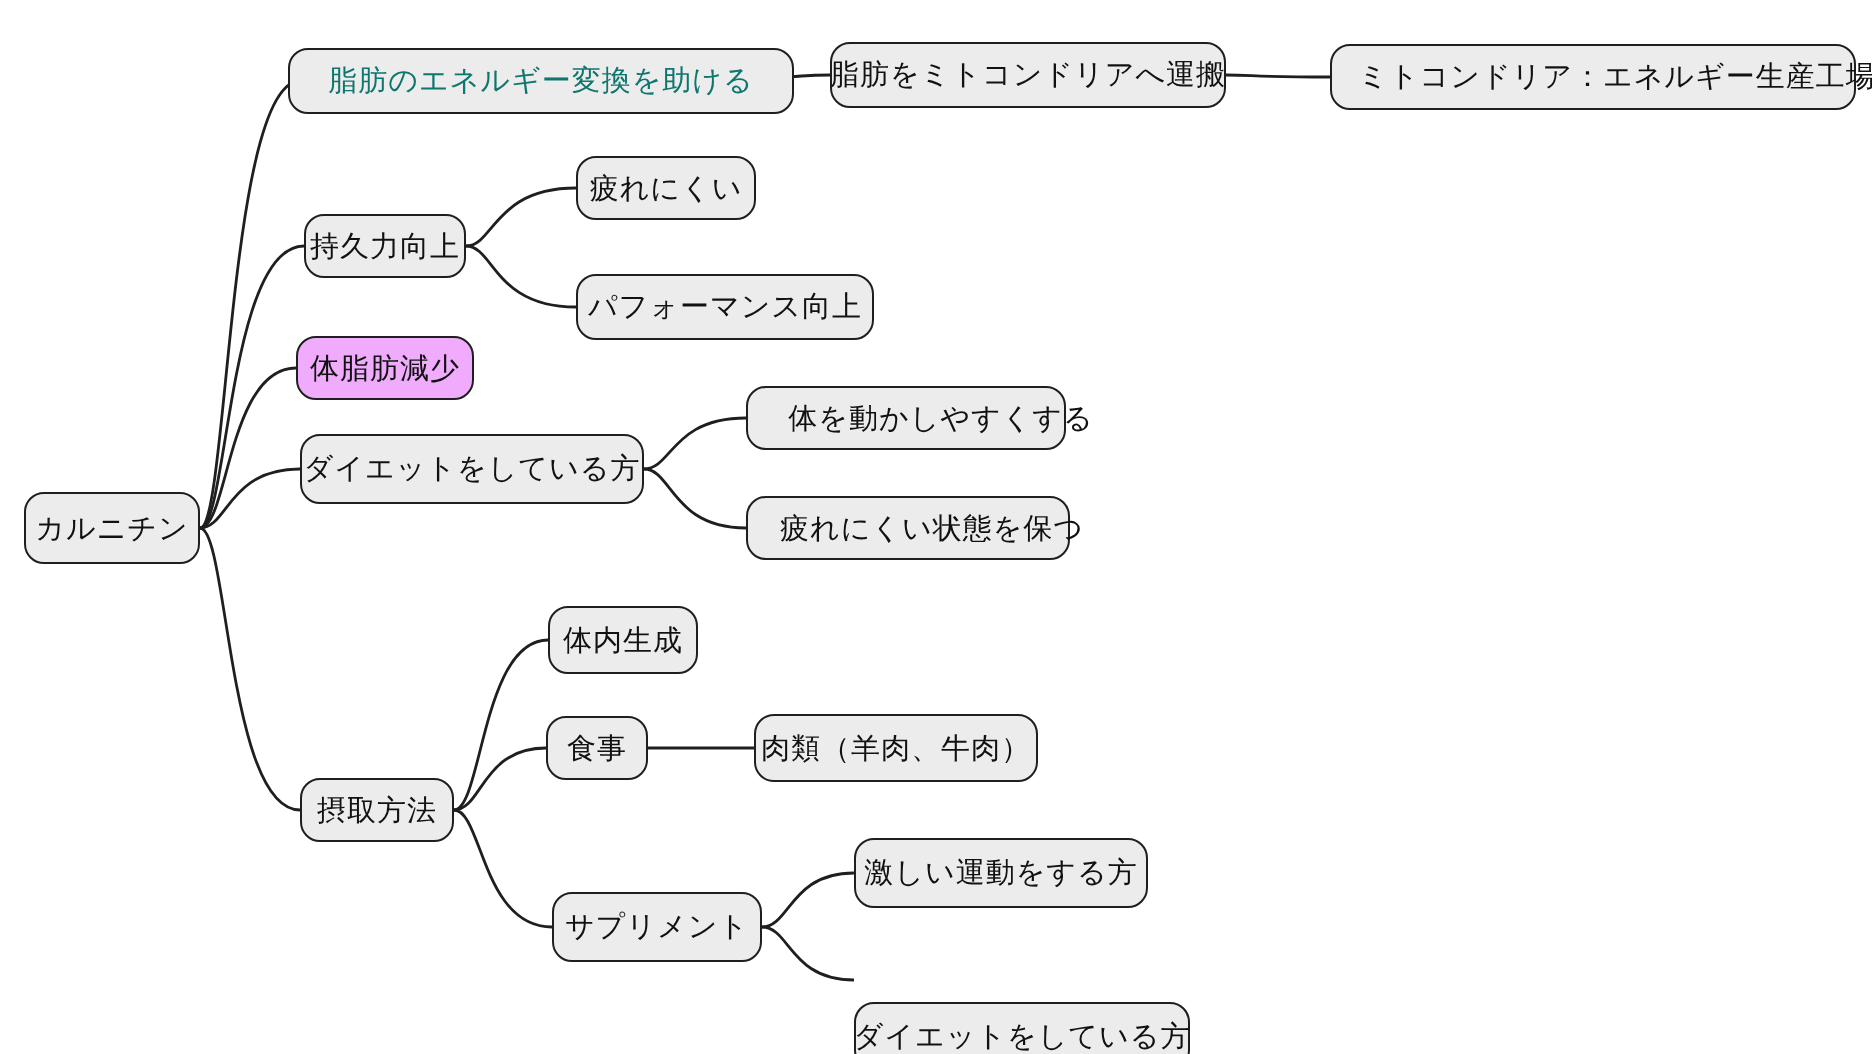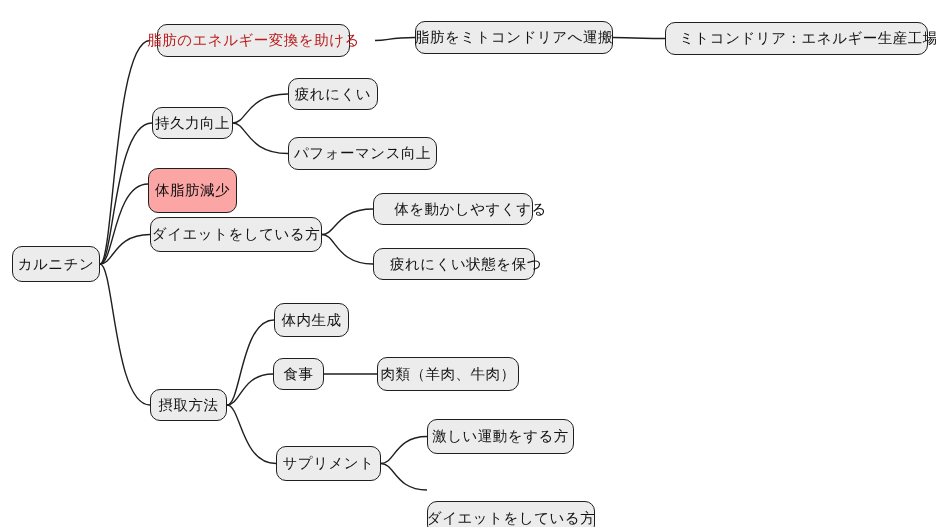--- a/index.html
+++ b/index.html
@@ -53,27 +53,27 @@
       <path d="M 322 234.5 C 336 234.5, 336 264, 373 264" fill="none" stroke="#1f1f1f" stroke-width="1.4"></path>
       <path d="M 227 405 C 241 405, 241 320, 274 320" fill="none" stroke="#1f1f1f" stroke-width="1.4"></path>
       <path d="M 227 405 C 241 405, 241 374, 273 374" fill="none" stroke="#1f1f1f" stroke-width="1.4"></path>
       <path d="M 227 405 C 241 405, 241 463.5, 276 463.5" fill="none" stroke="#1f1f1f" stroke-width="1.4"></path>
       <path d="M 324 374 C 338 374, 338 374, 377 374" fill="none" stroke="#1f1f1f" stroke-width="1.4"></path>
       <path d="M 381 463.5 C 395 463.5, 395 436.5, 427 436.5" fill="none" stroke="#1f1f1f" stroke-width="1.4"></path>
       <path d="M 381 463.5 C 395 463.5, 395 490, 427 490" fill="none" stroke="#1f1f1f" stroke-width="1.4"></path>
     </svg>
   <div id="node-layer">
       <div class="node" style="left: 12px; top: 246px; width: 88px; height: 36px; background: rgb(236, 236, 236); border-color: rgb(31, 31, 31); color: rgb(17, 17, 17);">カルニチン</div>
-      <div class="node" style="left: 157px; top: 24px; width: 193px; height: 33px; background: rgb(236, 236, 236); border-color: rgb(31, 31, 31); color: #b91c1c;">脂肪のエネルギー変換を助ける</div>
+      <div class="node" style="left: 144px; top: 24px; width: 253px; height: 33px; background: rgb(236, 236, 236); border-color: rgb(31, 31, 31); color: #0f766e;">脂肪のエネルギー変換を助ける</div>
       <div class="node" style="left: 415px; top: 21px; width: 198px; height: 33px; background: rgb(236, 236, 236); border-color: rgb(31, 31, 31); color: rgb(17, 17, 17);">脂肪をミトコンドリアへ運搬</div>
       <div class="node" style="left: 665px; top: 22px; width: 263px; height: 33px; background: rgb(236, 236, 236); border-color: rgb(31, 31, 31); color: rgb(17, 17, 17); padding-left: 24px;">ミトコンドリア：エネルギー生産工場</div>
       <div class="node" style="left: 152px; top: 107px; width: 81px; height: 32px; background: rgb(236, 236, 236); border-color: rgb(31, 31, 31); color: rgb(17, 17, 17);">持久力向上</div>
       <div class="node" style="left: 288px; top: 78px; width: 90px; height: 32px; background: rgb(236, 236, 236); border-color: rgb(31, 31, 31); color: rgb(17, 17, 17);">疲れにくい</div>
       <div class="node" style="left: 288px; top: 137px; width: 149px; height: 33px; background: rgb(236, 236, 236); border-color: rgb(31, 31, 31); color: rgb(17, 17, 17);">パフォーマンス向上</div>
-      <div class="node" style="left: 148px; top: 168px; width: 89px; height: 45px; background: #fca5a5; border-color: rgb(31, 31, 31); color: rgb(17, 17, 17);">体脂肪減少</div>
+      <div class="node" style="left: 148px; top: 168px; width: 89px; height: 32px; background: #f0abfc; border-color: rgb(31, 31, 31); color: rgb(17, 17, 17);">体脂肪減少</div>
       <div class="node" style="left: 150px; top: 217px; width: 172px; height: 35px; background: rgb(236, 236, 236); border-color: rgb(31, 31, 31); color: rgb(17, 17, 17);">ダイエットをしている方</div>
       <div class="node" style="left: 373px; top: 193px; width: 160px; height: 32px; background: rgb(236, 236, 236); border-color: rgb(31, 31, 31); color: rgb(17, 17, 17); padding-left: 35px;">体を動かしやすくする</div>
       <div class="node" style="left: 373px; top: 248px; width: 162px; height: 32px; background: rgb(236, 236, 236); border-color: rgb(31, 31, 31); color: rgb(17, 17, 17); padding-left: 24px;">疲れにくい状態を保つ</div>
       <div class="node" style="left: 150px; top: 389px; width: 77px; height: 32px; background: rgb(236, 236, 236); border-color: rgb(31, 31, 31); color: rgb(17, 17, 17);">摂取方法</div>
       <div class="node" style="left: 274px; top: 303px; width: 75px; height: 34px; background: rgb(236, 236, 236); border-color: rgb(31, 31, 31); color: rgb(17, 17, 17);">体内生成</div>
       <div class="node" style="left: 273px; top: 358px; width: 51px; height: 32px; background: rgb(236, 236, 236); border-color: rgb(31, 31, 31); color: rgb(17, 17, 17);">食事</div>
       <div class="node" style="left: 377px; top: 357px; width: 142px; height: 34px; background: rgb(236, 236, 236); border-color: rgb(31, 31, 31); color: rgb(17, 17, 17);">肉類（羊肉、牛肉）</div>
       <div class="node" style="left: 276px; top: 446px; width: 105px; height: 35px; background: rgb(236, 236, 236); border-color: rgb(31, 31, 31); color: rgb(17, 17, 17);">サプリメント</div>
       <div class="node" style="left: 427px; top: 419px; width: 147px; height: 35px; background: rgb(236, 236, 236); border-color: rgb(31, 31, 31); color: rgb(17, 17, 17);">激しい運動をする方</div>
       <div class="node" style="left: 427px; top: 473px; width: 168px; height: 34px; background: rgb(236, 236, 236); border-color: rgb(31, 31, 31); color: rgb(17, 17, 17); margin-top: 28px;">ダイエットをしている方</div>

